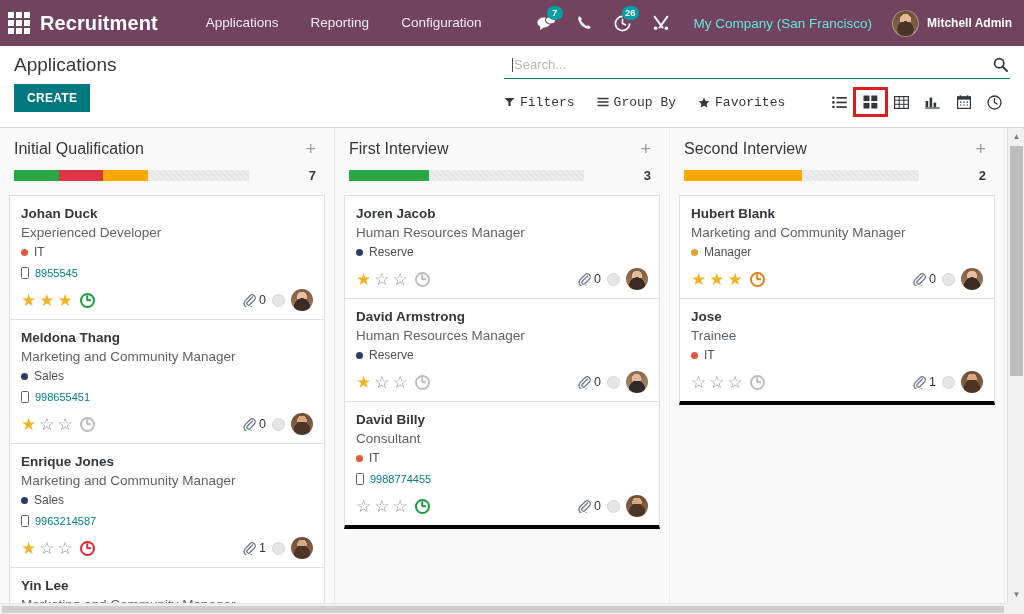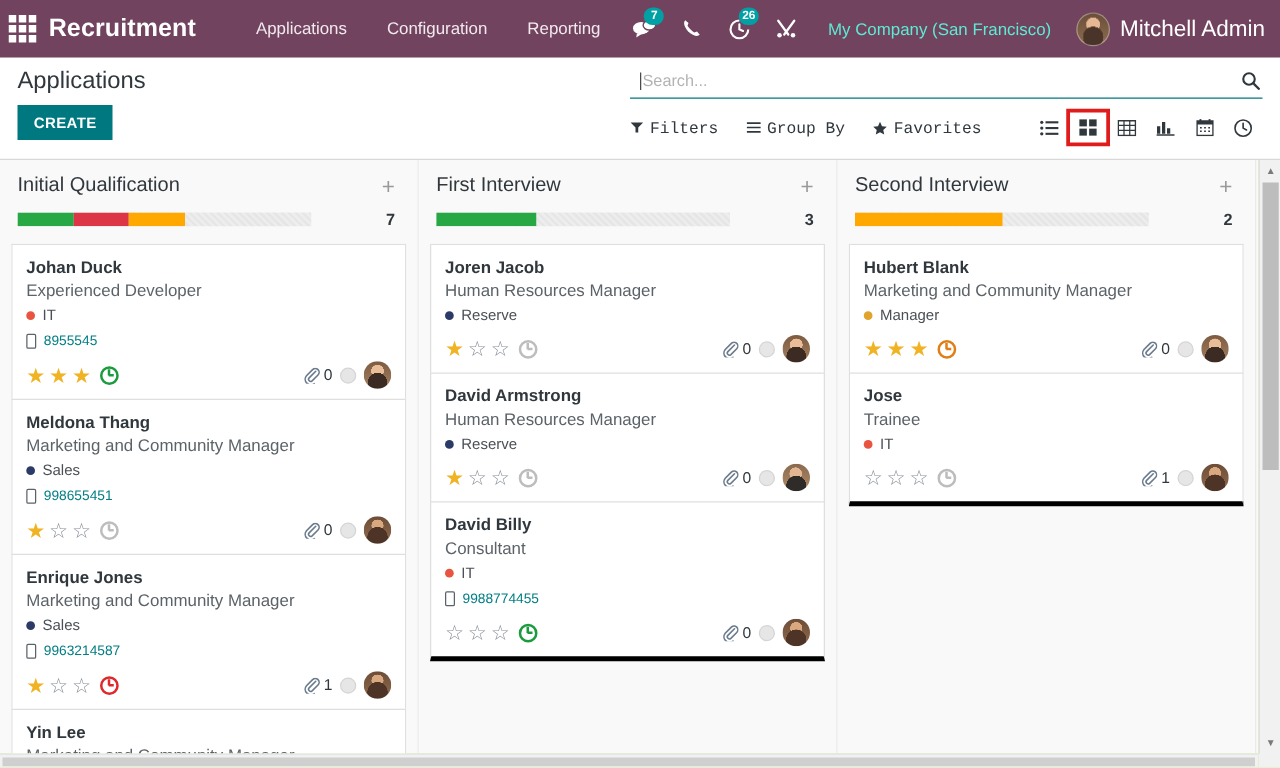--- a/index.html
+++ b/index.html
@@ -88,21 +88,21 @@
   .avatar-nav {
     width: 27px; height: 27px; border-radius: 50%;
     background:
       radial-gradient(circle at 50% 74%, #4a3328 0 36%, transparent 37%),
       radial-gradient(circle at 50% 34%, #e7b894 0 26%, transparent 27%),
       linear-gradient(#6b4f3a, #8d6c4e);
     border: 1px solid rgba(255,255,255,.35);
     overflow: hidden;
     flex: none;
   }
-  .user-name { font-size: 18px; white-space: nowrap; }
+  .user-name { font-size: 12px; white-space: nowrap; font-weight: bold; }
 
   
   .control-panel {
     background: #ffffff;
     border-bottom: 1px solid #d8d8d8;
     padding: 6px 14px 4px 14px;
     display: flex;
     align-items: flex-start;
     position: relative;
     height: 82px;
@@ -184,21 +184,21 @@
     outline: 3px solid #e01b1b;
     outline-offset: -1px;
     background: #fff;
   }
 
   
   .kanban-wrap {
     position: absolute;
     left: 0; right: 0;
     top: 128px; bottom: 0;
-    background: #84cc16;
+    background: #4c1d95;
     overflow: hidden;
   }
   .kanban-scroll {
     position: absolute;
     left: 0; top: 0;
     right: 17px; bottom: 11px;
     background: #f9f9f9;
     display: flex;
     overflow: hidden;
   }
@@ -425,22 +425,22 @@
       <i></i>
       <i></i>
       <i></i>
       <i></i>
       <i></i>
       <i></i>
   </div>
   <div class="brand">Recruitment</div>
 
   <div class="menu-item">Applications</div>
+  <div class="menu-item">Reporting</div>
   <div class="menu-item">Configuration</div>
-  <div class="menu-item">Reporting</div>
 
   <div class="nav-spacer"></div>
 
   <div class="systray">
     <div class="sys-icon">
       <svg width="19" height="15" viewBox="0 0 19 15">
         <ellipse cx="7" cy="6.5" rx="6.6" ry="5" fill="#ffffff"></ellipse>
         <path d="M3.5 10.5 L3 14 L7 11.4 Z" fill="#ffffff"></path>
         <ellipse cx="13.5" cy="4.2" rx="5" ry="3.8" fill="#ffffff" stroke="#71435f" stroke-width="1.1"></ellipse>
       </svg>

